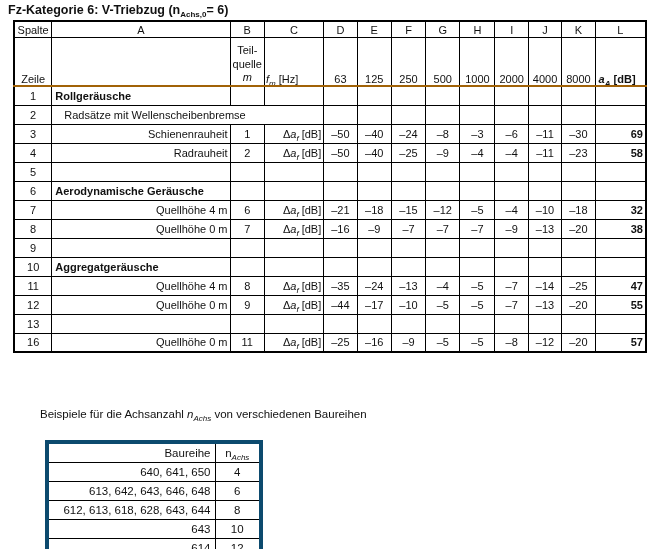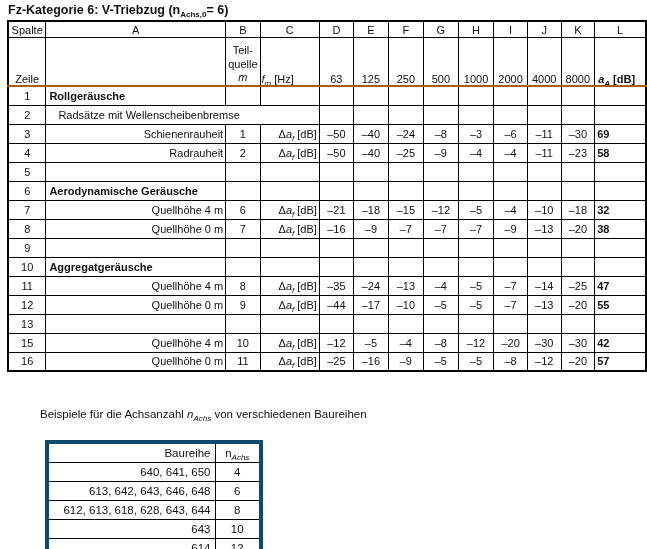--- a/index.html
+++ b/index.html
@@ -8,39 +8,39 @@
     font-family:"Liberation Sans", sans-serif; color:#111; overflow:hidden;
   }
   .title {
     position:absolute; left:8px; top:3px;
     font-size:12.5px; font-weight:bold; white-space:nowrap;
   }
   sub.ss { font-size:8px; vertical-align:-3px; line-height:0; }
   i.v { font-style:italic; }
 
   table.main {
-    position:absolute; left:7px; top:20px;
+    position:absolute; left:13px; top:20px;
     border-collapse:collapse; table-layout:fixed;
     font-size:11px; border:2px solid #000;
   }
   table.main th, table.main td {
     border:1px solid #000; padding:0 2px; overflow:hidden; white-space:nowrap;
   }
   table.main tr.letters th { height:15px; font-weight:normal; text-align:center; }
   table.main tr.units th { height:47px; font-weight:normal; vertical-align:bottom; text-align:center; border-bottom:2px solid #a16207; }
   table.main tr.units th.bcell { line-height:1.25; }
   table.main tr.units th.fcell { text-align:left; padding-left:1px; }
   table.main tr.units th.aacell { font-weight:bold; text-align:left; padding-left:3px; }
   table.main tbody tr { height:19px; }
   table.main td.c { text-align:center; }
   table.main td.section { font-weight:bold; text-align:left; padding-left:3px;margin-left:40px; }
   table.main td.rlabel { text-align:right; padding-right:2px; }
   table.main td.span3 { text-align:left; padding-left:12px; }
   table.main td.delta { text-align:right; padding-left:18px;margin-left:20px; }
-  table.main td.aa { text-align:left; font-weight:bold; }
+  table.main td.aa { text-align:right; font-weight:bold; }
 
   .caption {
     position:absolute; left:40px; top:408px;
     font-size:11.5px; white-space:nowrap;
   }
   table.examples {
     position:absolute; left:45px; top:440px;
     border-collapse:collapse; table-layout:fixed;
     font-size:11.5px; border:4px solid #0c4a6e;
   }
@@ -294,35 +294,20 @@
           <td class="c"></td>
           <td class="c"></td>
           <td class="c"></td>
           <td class="c"></td>
           <td class="c"></td>
           <td class="c"></td>
           <td class="c"></td>
           <td class="aa"></td>
         </tr>
         <tr>
-          <td class="c">15</td>
-          <td class="rlabel">Quellhöhe 4 m</td>
-          <td class="c">10</td>
-          <td class="delta"><span>Δ</span><i class="v">a</i><sub class="ss"><i class="v">f</i></sub><span> [dB]</span></td>
-          <td class="c">–12</td>
-          <td class="c">–5</td>
-          <td class="c">–4</td>
-          <td class="c">–8</td>
-          <td class="c">–12</td>
-          <td class="c">–20</td>
-          <td class="c">–30</td>
-          <td class="c">–30</td>
-          <td class="aa">42</td>
-        </tr>
-        <tr>
           <td class="c">16</td>
           <td class="rlabel">Quellhöhe 0 m</td>
           <td class="c">11</td>
           <td class="delta"><span>Δ</span><i class="v">a</i><sub class="ss"><i class="v">f</i></sub><span> [dB]</span></td>
           <td class="c">–25</td>
           <td class="c">–16</td>
           <td class="c">–9</td>
           <td class="c">–5</td>
           <td class="c">–5</td>
           <td class="c">–8</td>

